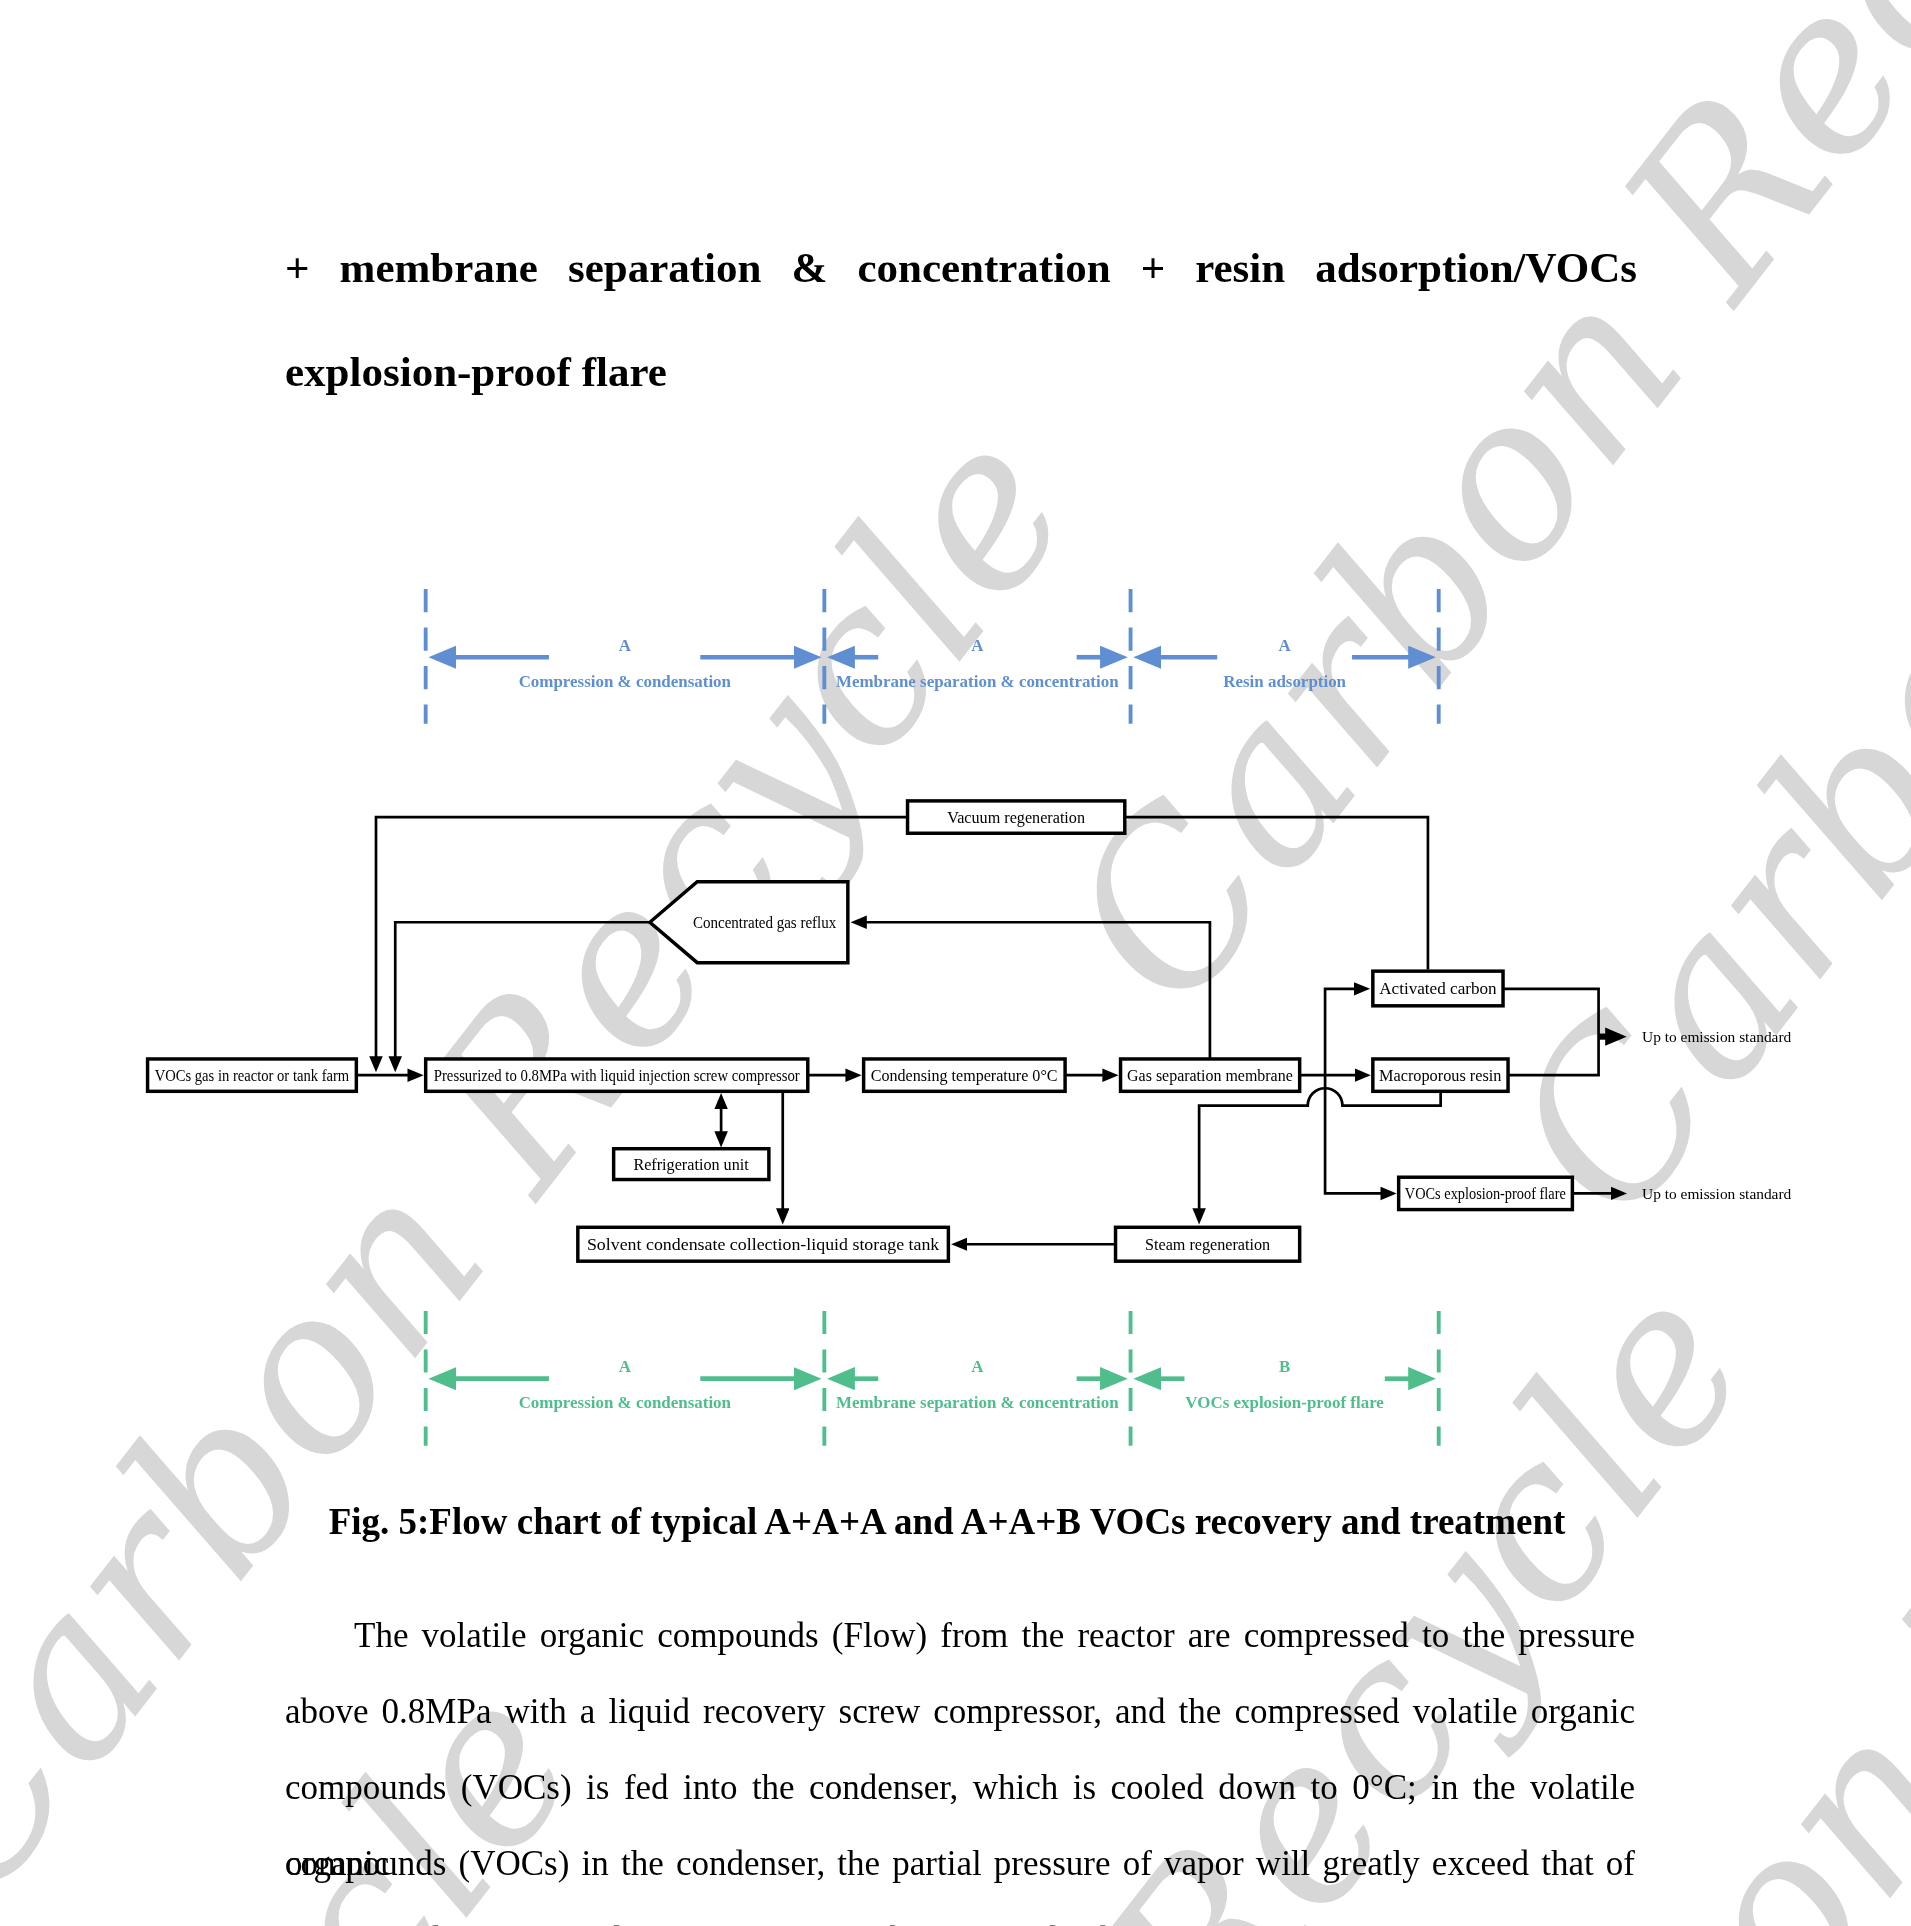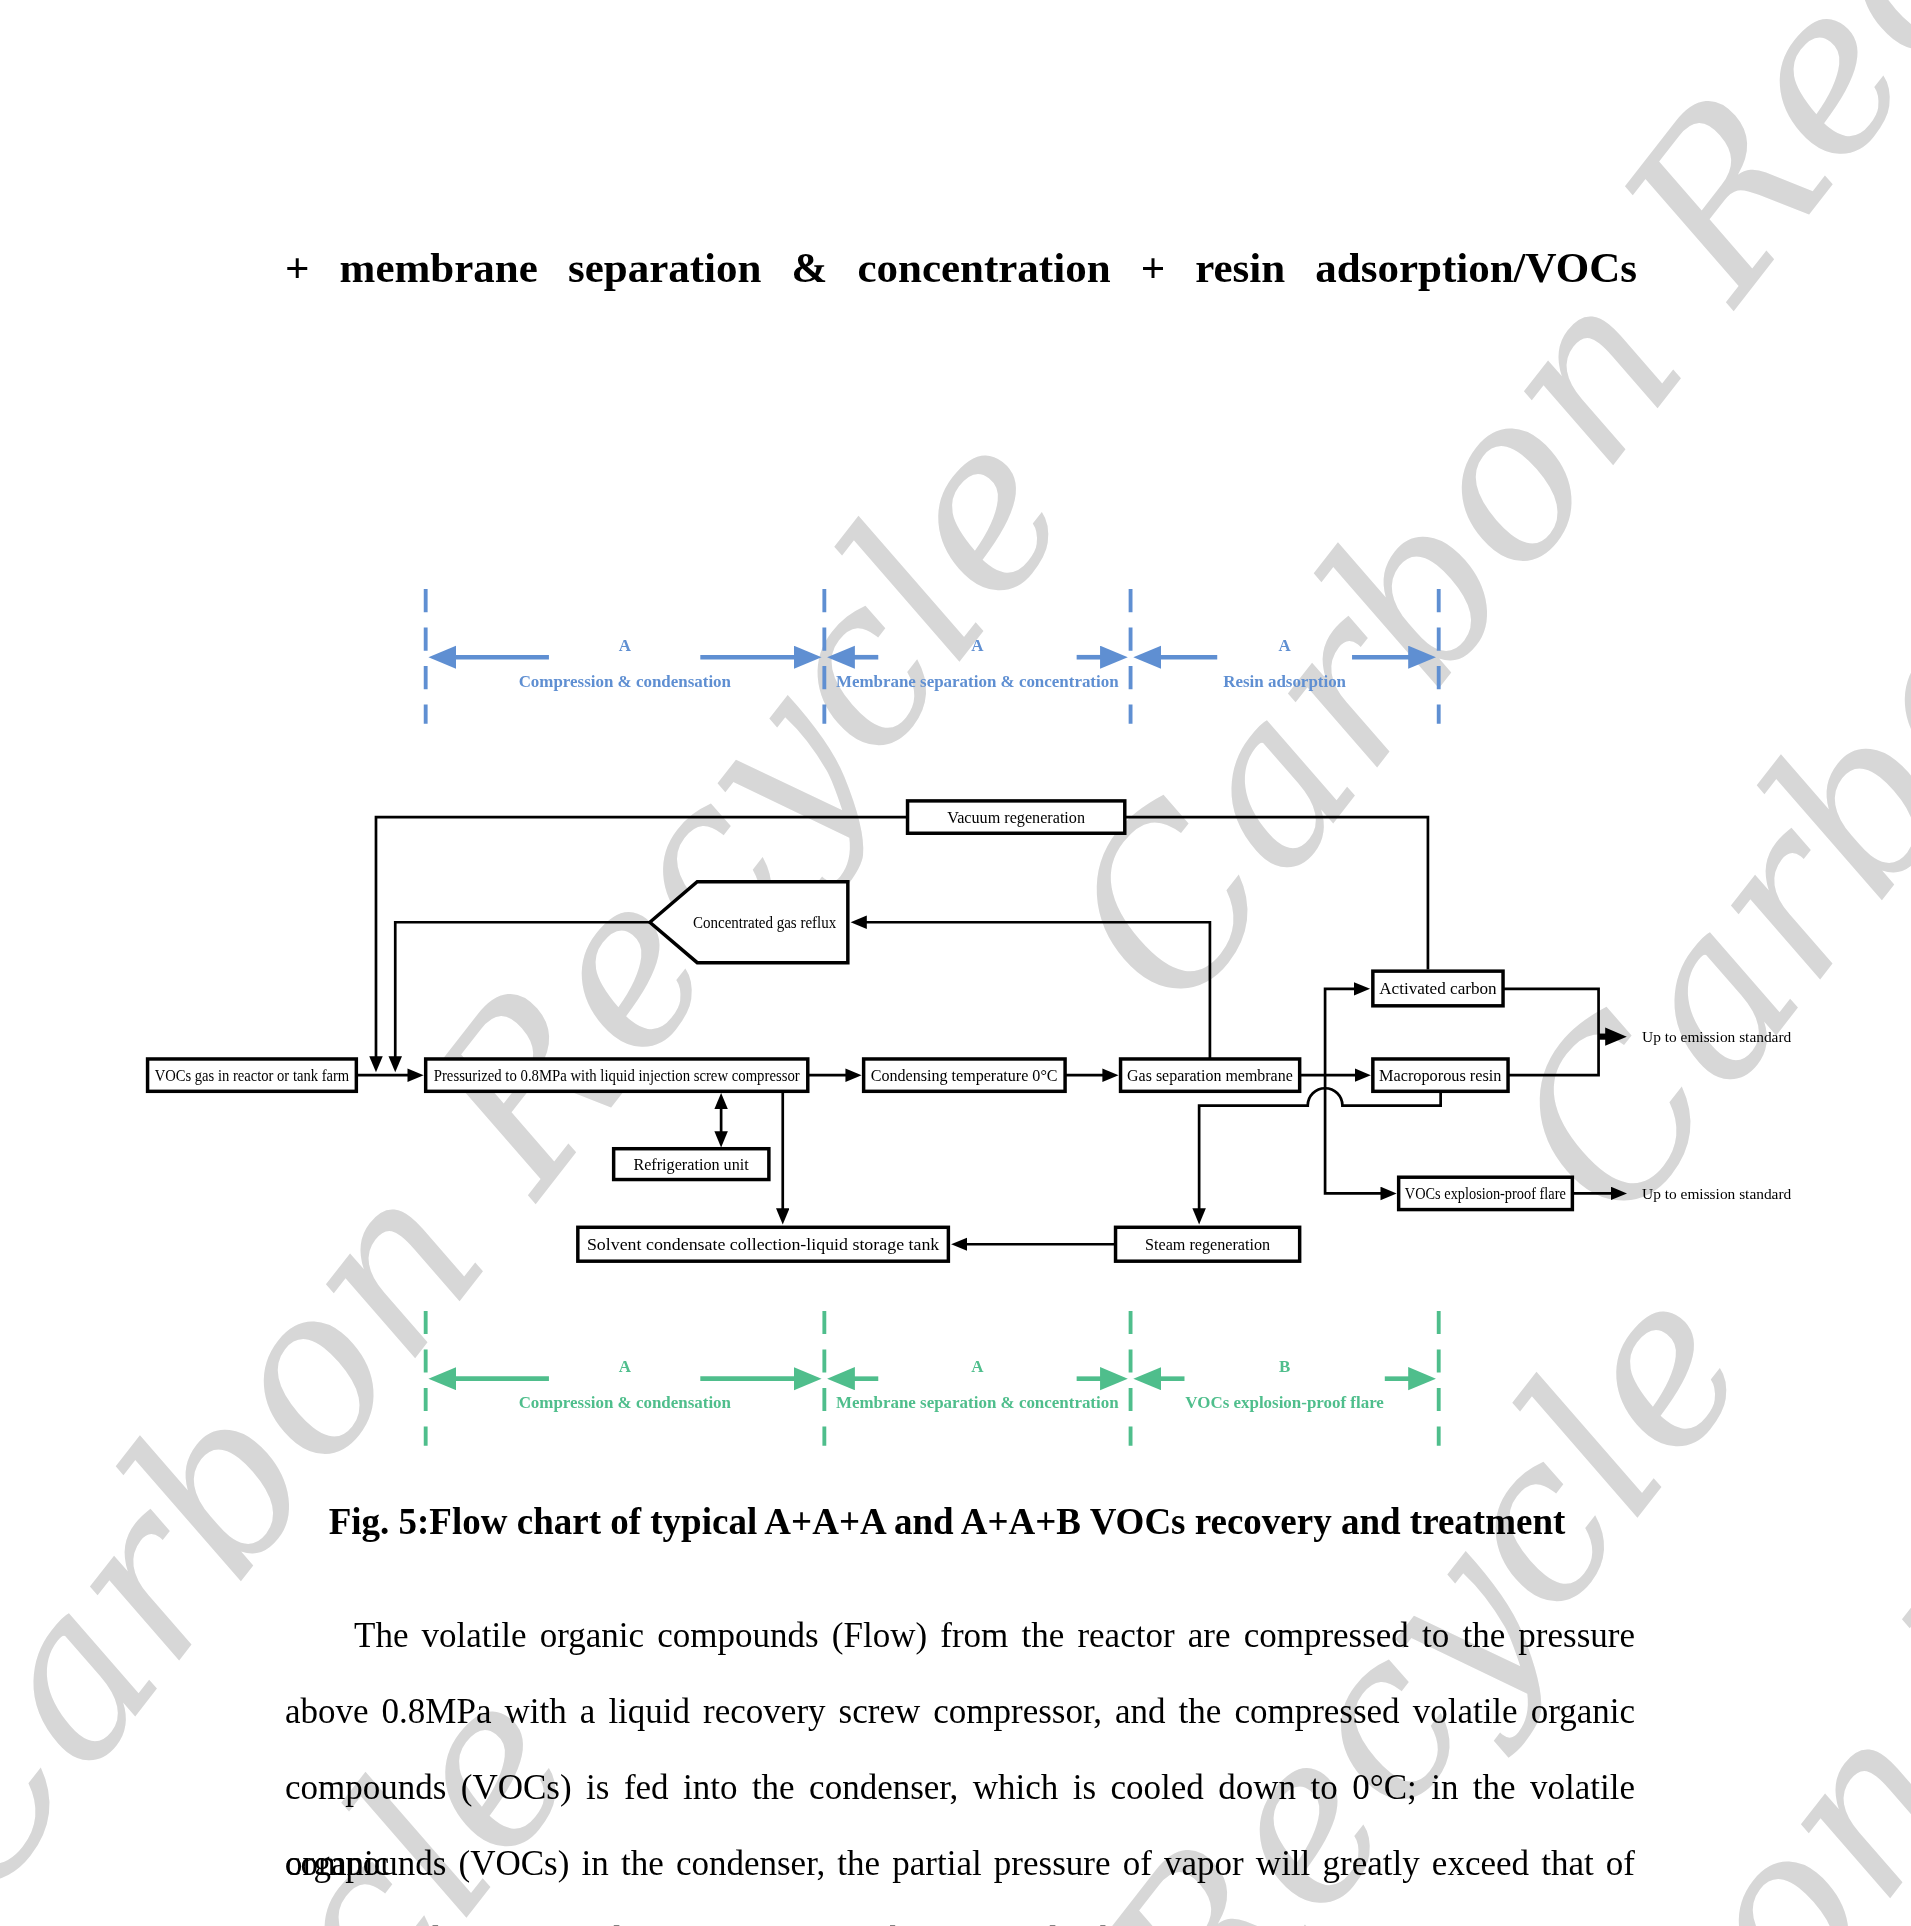--- a/index.html
+++ b/index.html
@@ -40,20 +40,21 @@
 
 <div class="wm" style="left:1668px;top:270px;">Carbon Recycle</div>
 <div class="wm" style="left:470px;top:1163px;">Carbon Recycle</div>
 <div class="wm" style="left:2111px;top:482px;">Carbon Recycle</div>
 <div class="wm" style="left:1945px;top:1703px;">Carbon Recycle</div>
 <div class="wm" style="left:1148px;top:2019px;">Carbon Recycle</div>
 <div class="wm" style="left:-23px;top:2419px;">Carbon Recycle</div>
 
 <div class="heading">
   <div class="hline">+ membrane separation &amp; concentration + resin adsorption/VOCs</div>
+  <div class="hline leftlast">explosion-proof flare</div>
 </div>
 
 <svg class="diagram" viewBox="0 1450 4961 2430">
   <defs>
     <marker id="mk-k" markerWidth="6.4" markerHeight="5.2" refX="0.6" refY="2.5" orient="auto-start-reverse" markerUnits="strokeWidth">
       <path d="M0,0 L6,2.5 L0,5 Z" fill="#000"></path>
     </marker>
     <marker id="mk-fat" markerWidth="3.8" markerHeight="3.2" refX="0.3" refY="1.5" orient="auto" markerUnits="strokeWidth">
       <path d="M0,0 L3.5,1.5 L0,3 Z" fill="#000"></path>
     </marker>

